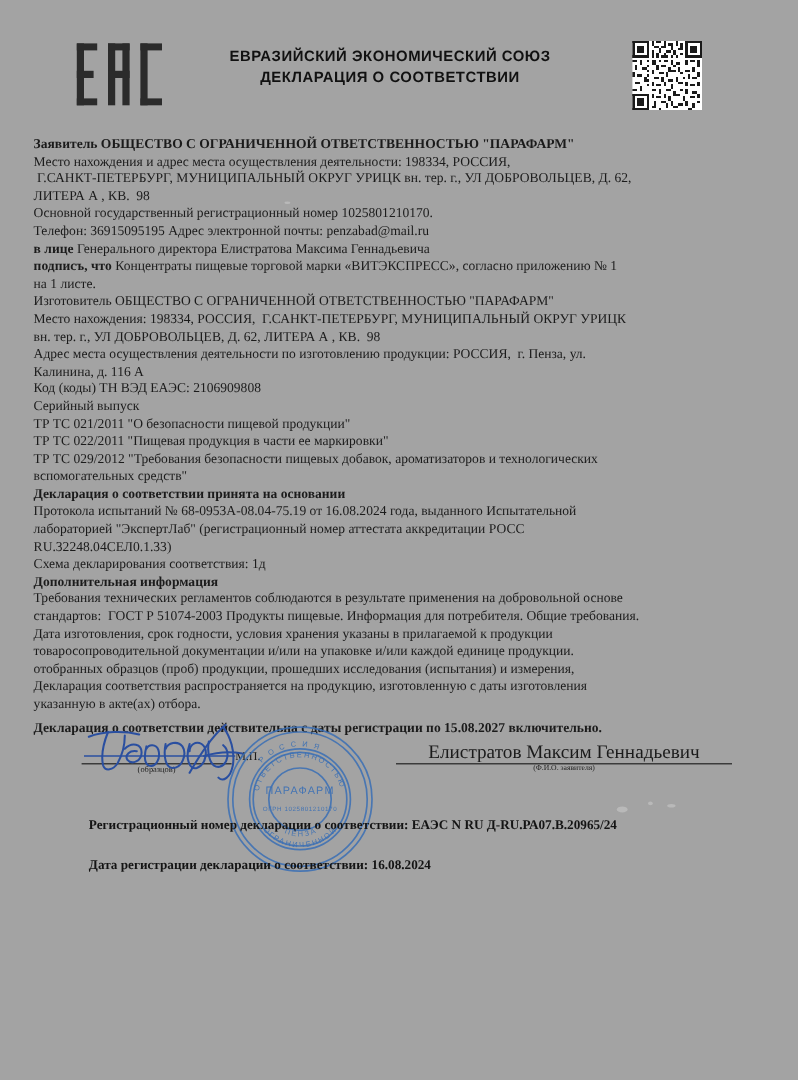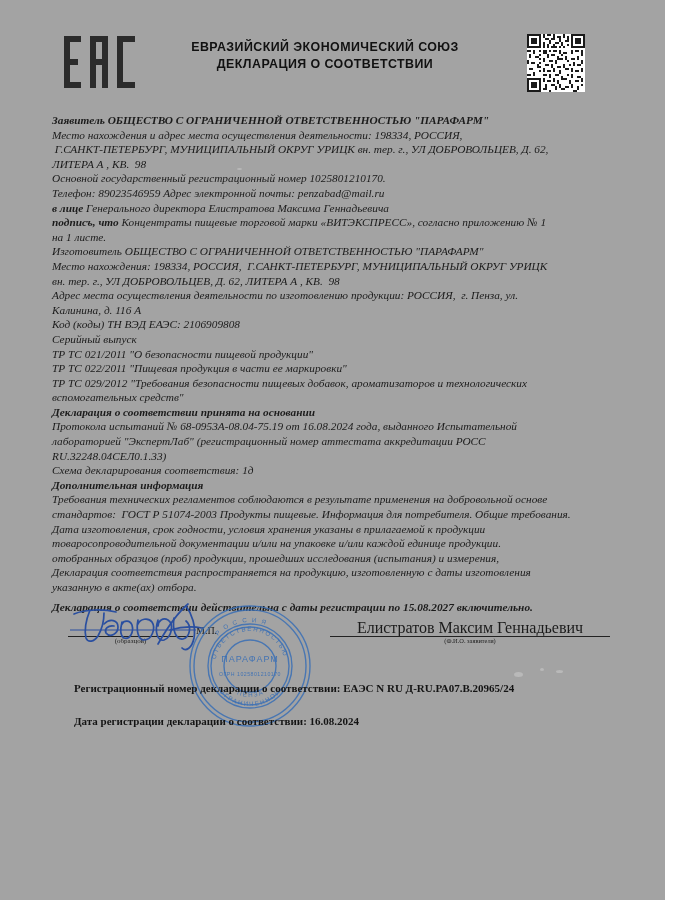--- a/index.html
+++ b/index.html
@@ -62,24 +62,23 @@
   .body-text {
     position: absolute;
     left: 0;
     top: 113px;
     width: 675px;
   }
   .ln {
     font-size: 11.3px;
     line-height: 14.6px;
     margin: 0;
-    padding: 0 0 0 52px;
+    padding: 0 0 0 28px;
     white-space: pre-wrap;
     color: #1b1b1b;
-    font-style: italic;
   }
   .ln.b { font-weight: bold; }
   .gap-sm { height: 5px; }
 
   
   .sig-area {
     position: absolute;
     left: 0;
     top: 612px;
     width: 675px;
@@ -335,21 +334,21 @@
       </svg>
     </div>
   </div>
 
   <div class="body-text">
     <p class="ln b">Заявитель <span>ОБЩЕСТВО С ОГРАНИЧЕННОЙ ОТВЕТСТВЕННОСТЬЮ "ПАРАФАРМ"</span></p>
     <p class="ln">Место нахождения и адрес места осуществления деятельности: 198334, РОССИЯ,</p>
     <p class="ln"> Г.САНКТ-ПЕТЕРБУРГ, МУНИЦИПАЛЬНЫЙ ОКРУГ УРИЦК вн. тер. г., УЛ ДОБРОВОЛЬЦЕВ, Д. 62,</p>
     <p class="ln">ЛИТЕРА А , КВ.  98</p>
     <p class="ln">Основной государственный регистрационный номер 1025801210170.</p>
-    <p class="ln">Телефон: 89023546959 Адрес электронной почты: penzabad@mail.ru</p>
+    <p class="ln">Телефон: 36915095195 Адрес электронной почты: penzabad@mail.ru</p>
     <p class="ln"><b>в лице </b><span>Генерального директора Елистратова Максима Геннадьевича</span></p>
     <p class="ln"><b>подписъ, что </b><span>Концентраты пищевые торговой марки «ВИТЭКСПРЕСС», согласно приложению № 1</span></p>
     <p class="ln">на 1 листе.</p>
     <p class="ln">Изготовитель ОБЩЕСТВО С ОГРАНИЧЕННОЙ ОТВЕТСТВЕННОСТЬЮ "ПАРАФАРМ"</p>
     <p class="ln">Место нахождения: 198334, РОССИЯ,  Г.САНКТ-ПЕТЕРБУРГ, МУНИЦИПАЛЬНЫЙ ОКРУГ УРИЦК</p>
     <p class="ln">вн. тер. г., УЛ ДОБРОВОЛЬЦЕВ, Д. 62, ЛИТЕРА А , КВ.  98</p>
     <p class="ln">Адрес места осуществления деятельности по изготовлению продукции: РОССИЯ,  г. Пенза, ул.</p>
     <p class="ln">Калинина, д. 116 А</p>
     <p class="ln">Код (коды) ТН ВЭД ЕАЭС: 2106909808</p>
     <p class="ln">Серийный выпуск</p>

